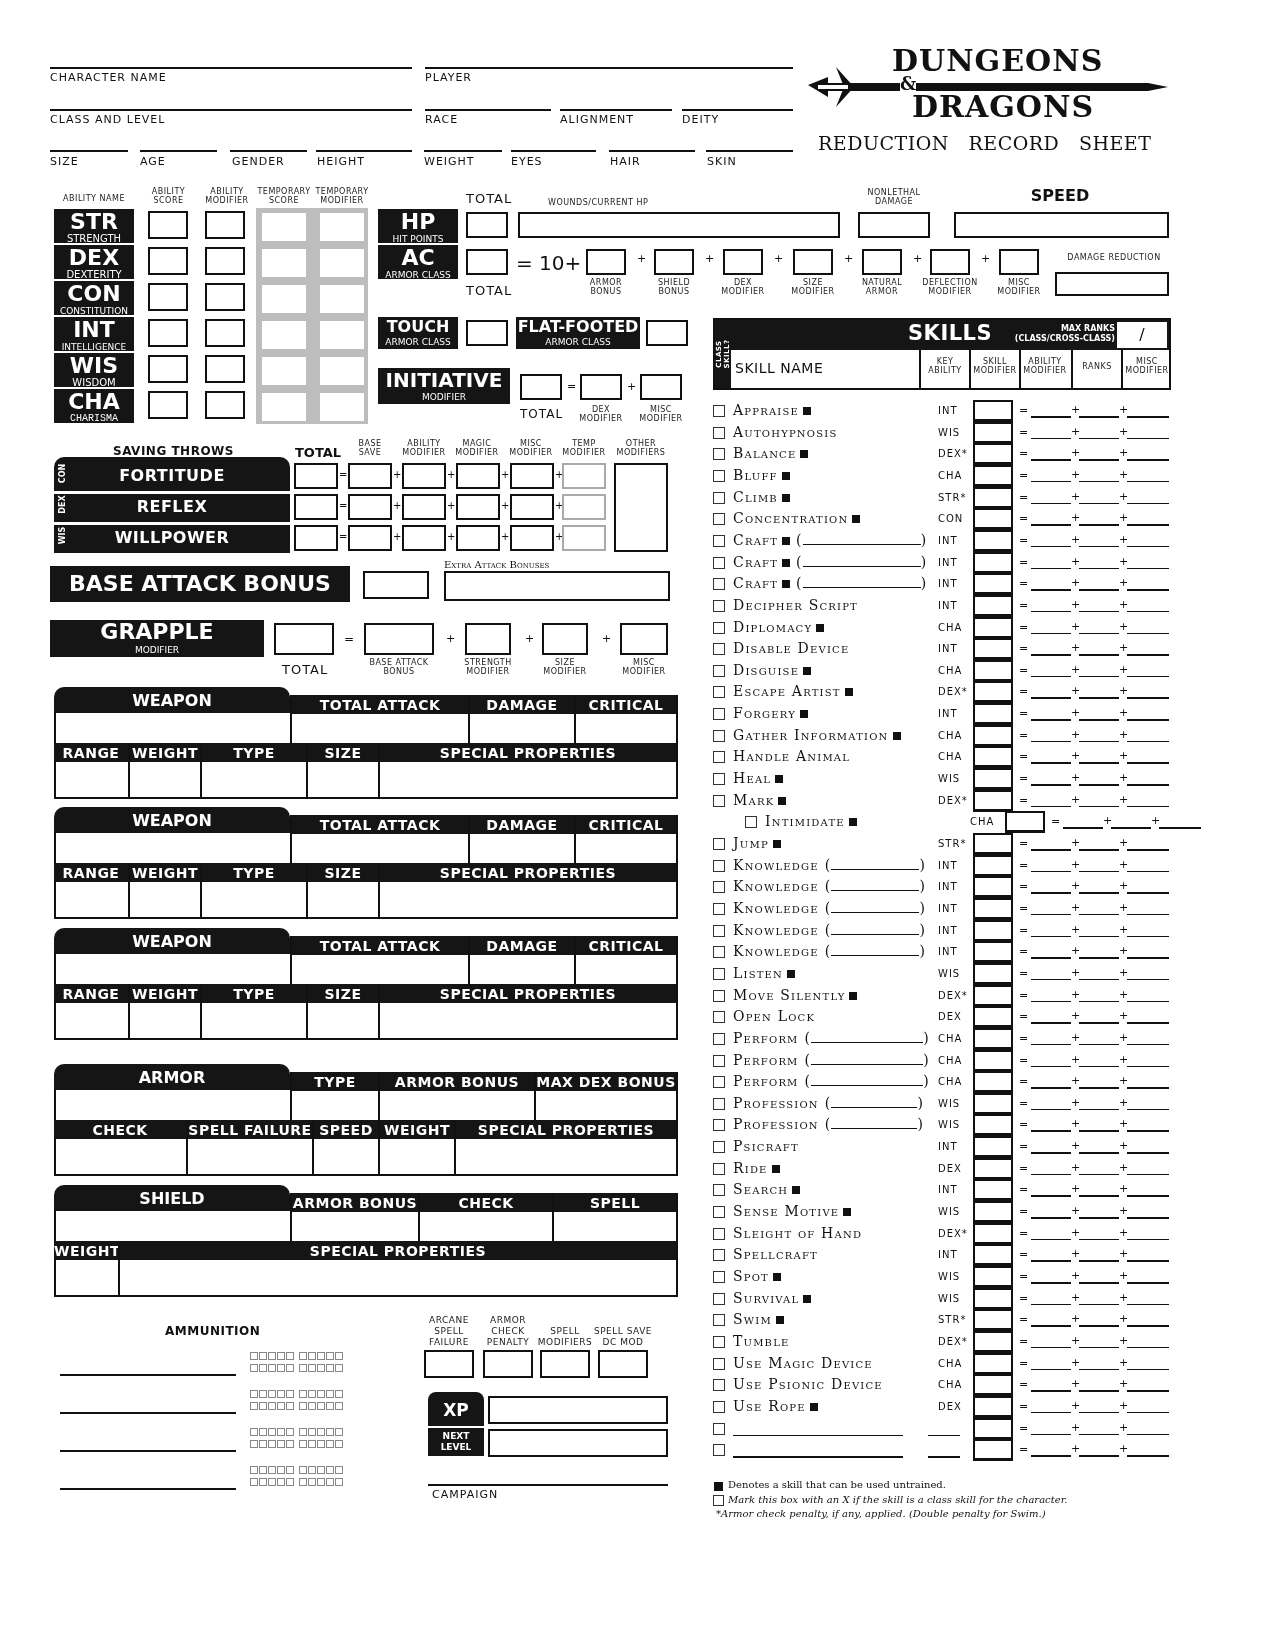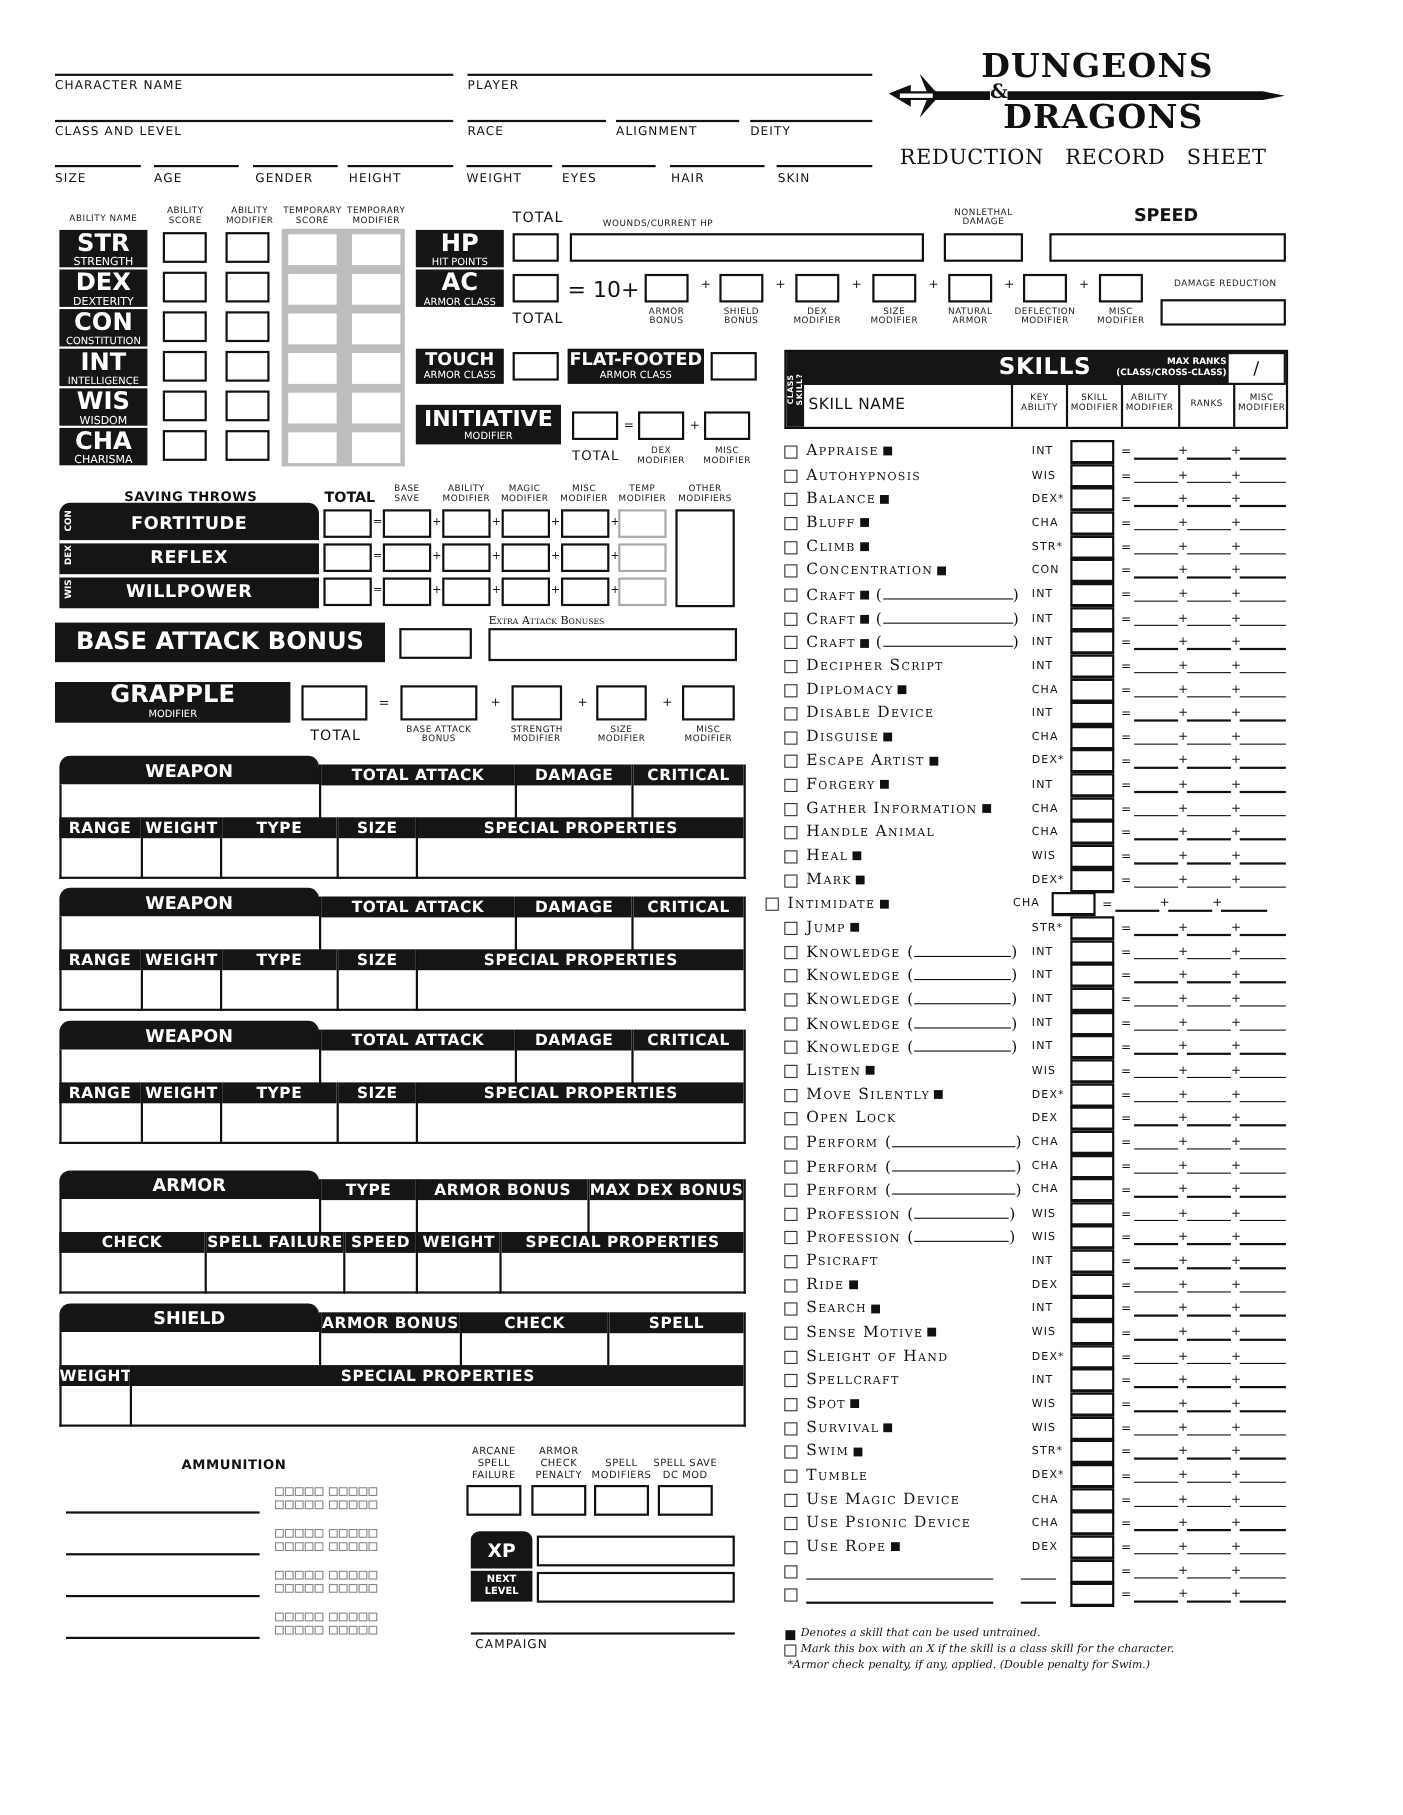--- a/index.html
+++ b/index.html
@@ -118,21 +118,21 @@
     <div class="blk" style="left:54px;top:353px;width:80px;height:34px;">
       <span class="ab-big">WIS</span>
       <span class="ab-small" style="font-size:10px;">WISDOM</span>
     </div>
     <div class="box" style="left:148px;top:355px;width:40px;height:28px;"></div>
     <div class="box" style="left:205px;top:355px;width:40px;height:28px;"></div>
     <div class="abs" style="left:262px;top:357px;width:44px;height:28px;background:#fff;"></div>
     <div class="abs" style="left:320px;top:357px;width:44px;height:28px;background:#fff;"></div>
     <div class="blk" style="left:54px;top:389px;width:80px;height:34px;">
       <span class="ab-big">CHA</span>
-      <span class="ab-small" style="font-size:10px;">CHARISMA</span>
+      <span class="ab-small" style="font-size:10px;font-family:Liberation Mono, monospace;">CHARISMA</span>
     </div>
     <div class="box" style="left:148px;top:391px;width:40px;height:28px;"></div>
     <div class="box" style="left:205px;top:391px;width:40px;height:28px;"></div>
     <div class="abs" style="left:262px;top:393px;width:44px;height:28px;background:#fff;"></div>
     <div class="abs" style="left:320px;top:393px;width:44px;height:28px;background:#fff;"></div>
   </div>
 
 <div class="lbl" style="left:466px;top:191px;font-size:13px;">TOTAL</div>
 <div class="tiny" style="left:548px;top:198px;width:120px;font-size:8px;text-align:left;">WOUNDS/CURRENT HP</div>
 <div class="tiny" style="left:858px;top:188px;width:72px;">NONLETHAL DAMAGE</div>
@@ -700,21 +700,21 @@
       <div class="sk-name"><span>Mark</span><span class="sq"></span></div>
       <div class="sk-key">DEX*</div>
       <div class="sk-box" style="left:260px;"></div>
       <div class="sk-eq" style="left:306px;">=</div>
       <div class="sk-l" style="left:318px;width:40px;"></div>
       <div class="sk-plus" style="left:358px;">+</div>
       <div class="sk-l" style="left:366px;width:40px;"></div>
       <div class="sk-plus" style="left:406px;">+</div>
       <div class="sk-l" style="left:414px;width:42px;"></div>
     </div>
-    <div class="sk-row" style="left:696px;top:811.3499999999999px;text-align:right;">
+    <div class="sk-row" style="left:745px;top:811.3499999999999px;text-align:right;">
       <div class="sk-chk"></div>
       <div class="sk-name"><span>Intimidate</span><span class="sq"></span></div>
       <div class="sk-key">CHA</div>
       <div class="sk-box" style="left:260px;"></div>
       <div class="sk-eq" style="left:306px;">=</div>
       <div class="sk-l" style="left:318px;width:40px;"></div>
       <div class="sk-plus" style="left:358px;">+</div>
       <div class="sk-l" style="left:366px;width:40px;"></div>
       <div class="sk-plus" style="left:406px;">+</div>
       <div class="sk-l" style="left:414px;width:42px;"></div>
@@ -1063,16 +1063,16 @@
       <div class="sk-eq" style="left:306px;">=</div>
       <div class="sk-l" style="left:318px;width:40px;"></div>
       <div class="sk-plus" style="left:358px;">+</div>
       <div class="sk-l" style="left:366px;width:40px;"></div>
       <div class="sk-plus" style="left:406px;">+</div>
       <div class="sk-l" style="left:414px;width:42px;"></div>
     </div>
   </div>
 
 <div class="abs" style="left:714px;top:1482px;width:9px;height:9px;background:#111;"></div>
-<div class="abs" style="left:728px;top:1479px;font-family:'DejaVu Serif',serif;font-style:italic;font-size:10px;">Denotes a skill that can be used untrained.</div>
+<div class="abs" style="left:728px;top:1479px;font-family:'DejaVu Serif',serif;font-size:10px;">Denotes a skill that can be used untrained.</div>
 <div class="abs" style="left:713px;top:1495px;width:11px;height:11px;border:1px solid #333;box-sizing:border-box;"></div>
 <div class="abs" style="left:728px;top:1494px;font-family:'DejaVu Serif',serif;font-style:italic;font-size:10px;">Mark this box with an X if the skill is a class skill for the character.</div>
 <div class="abs" style="left:716px;top:1508px;font-family:'DejaVu Serif',serif;font-style:italic;font-size:10px;">*Armor check penalty, if any, applied. (Double penalty for Swim.)</div>
 
 </body></html>

